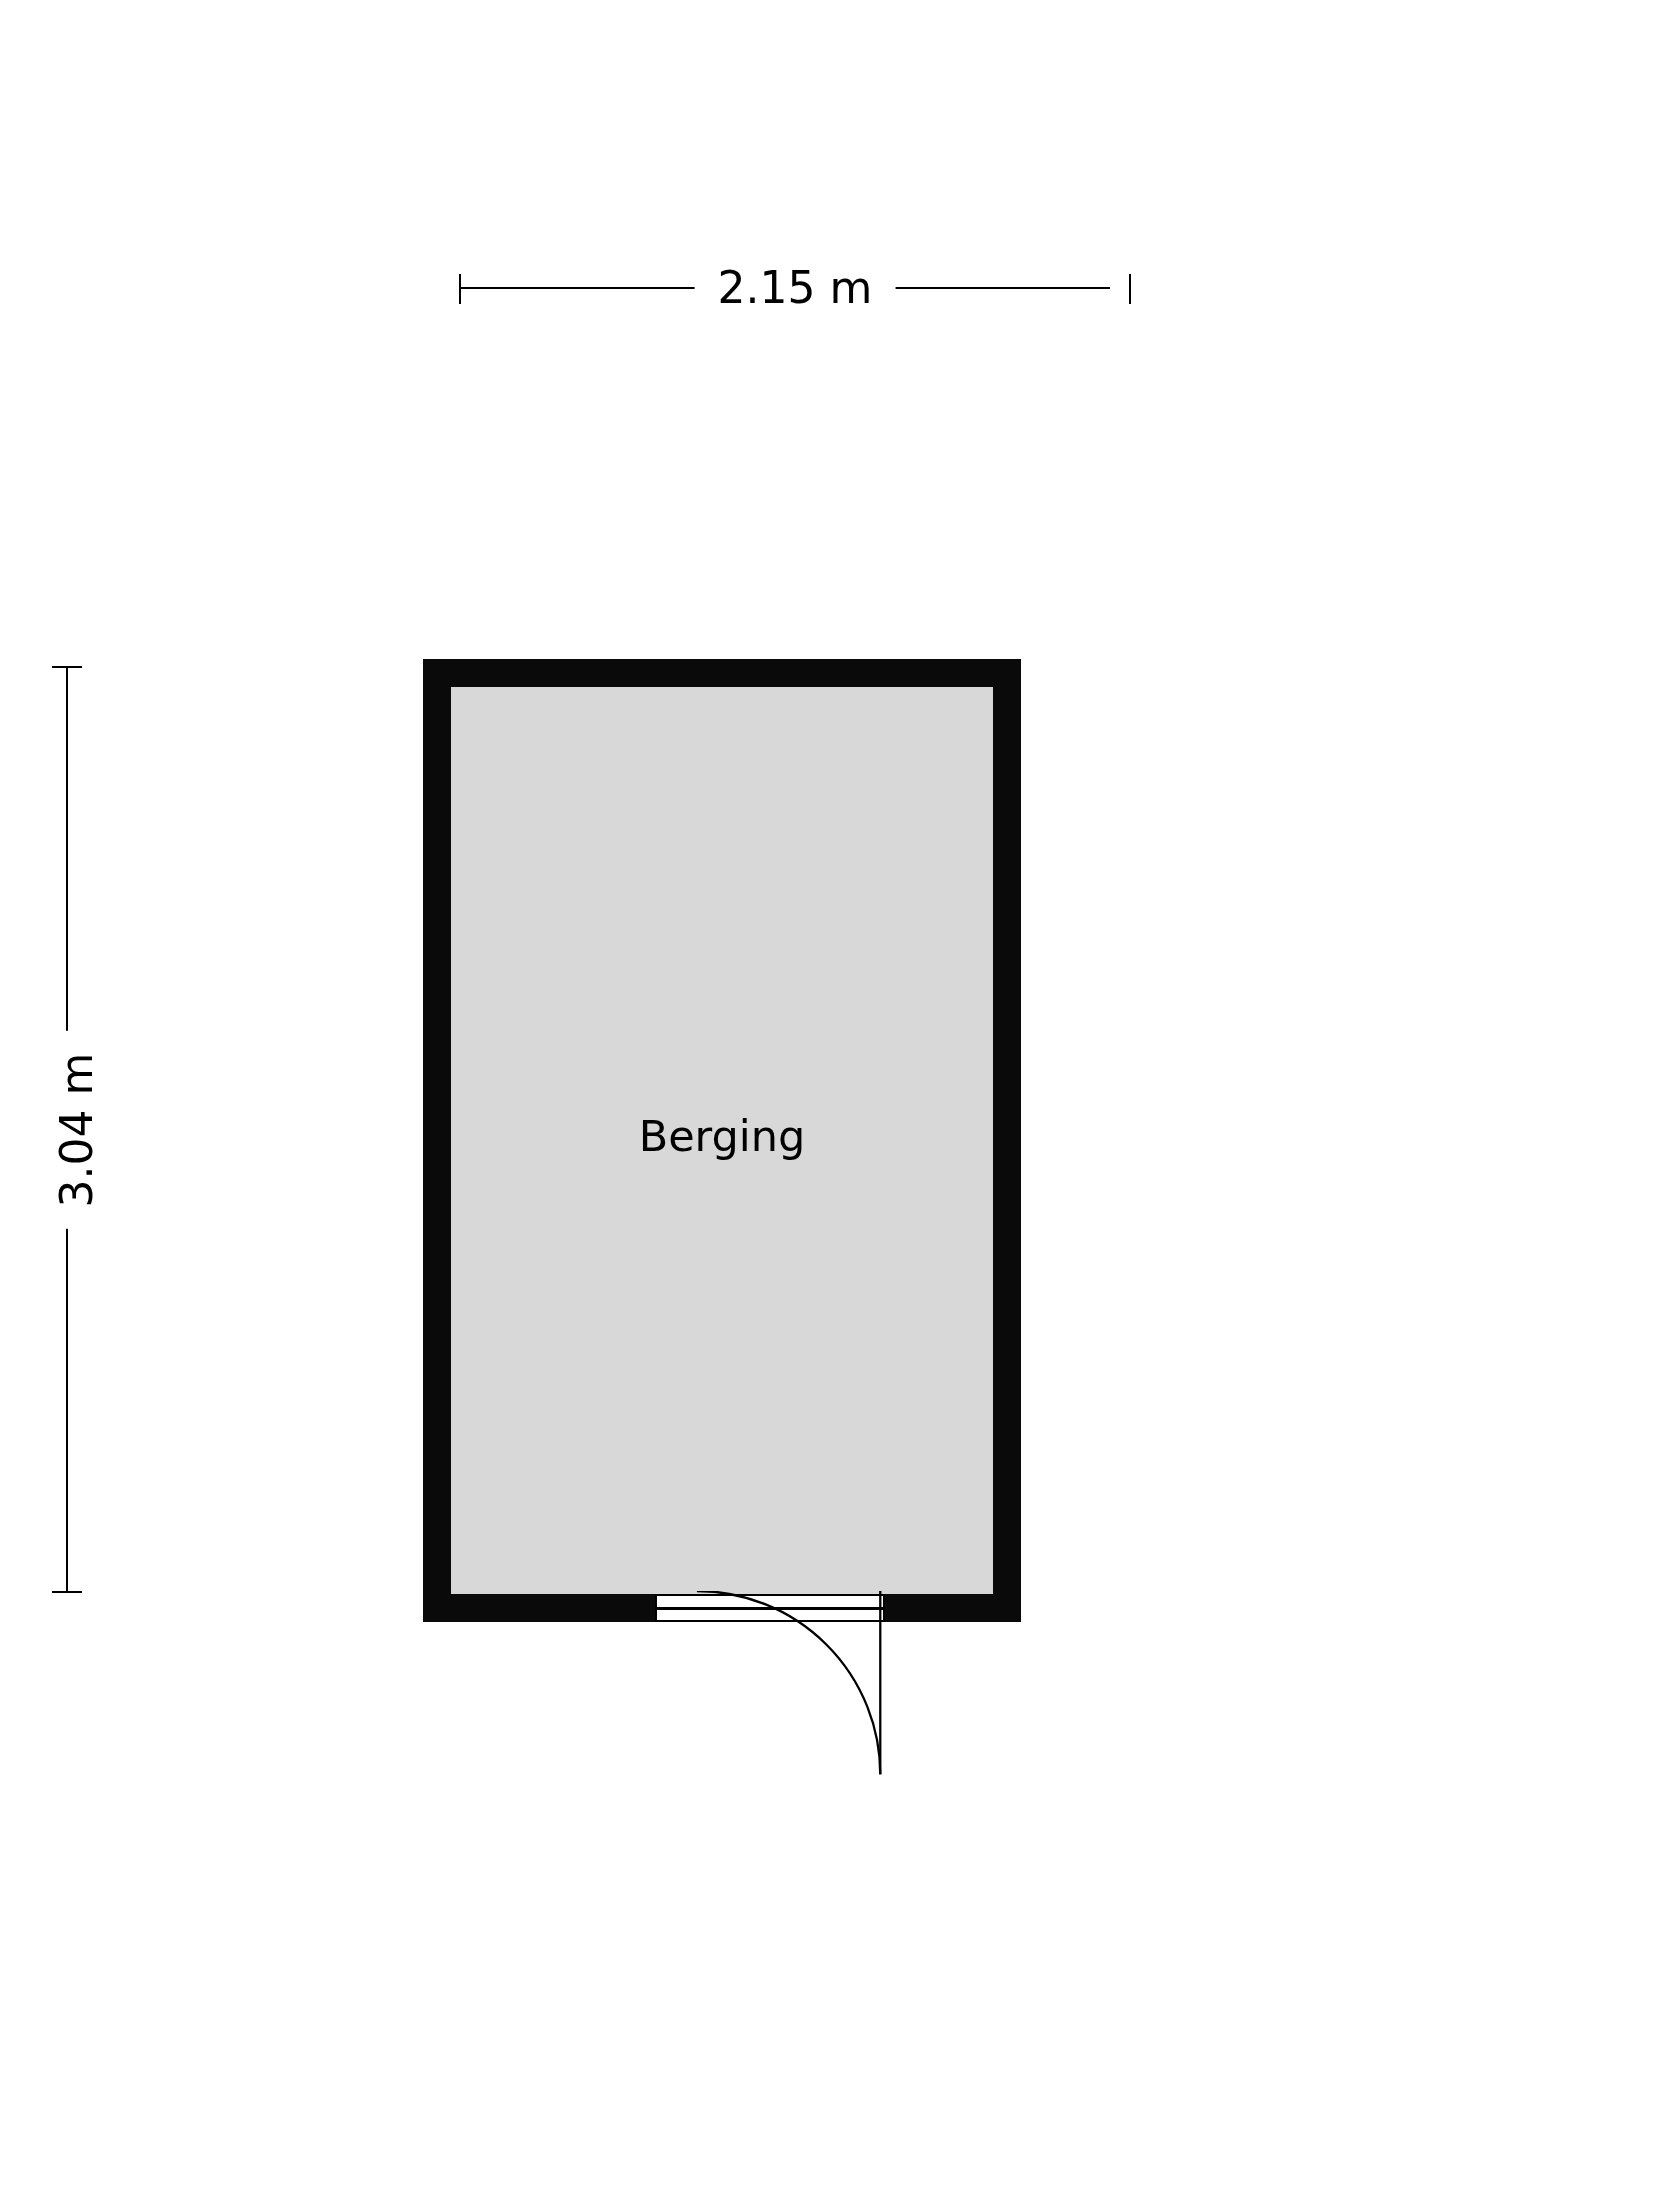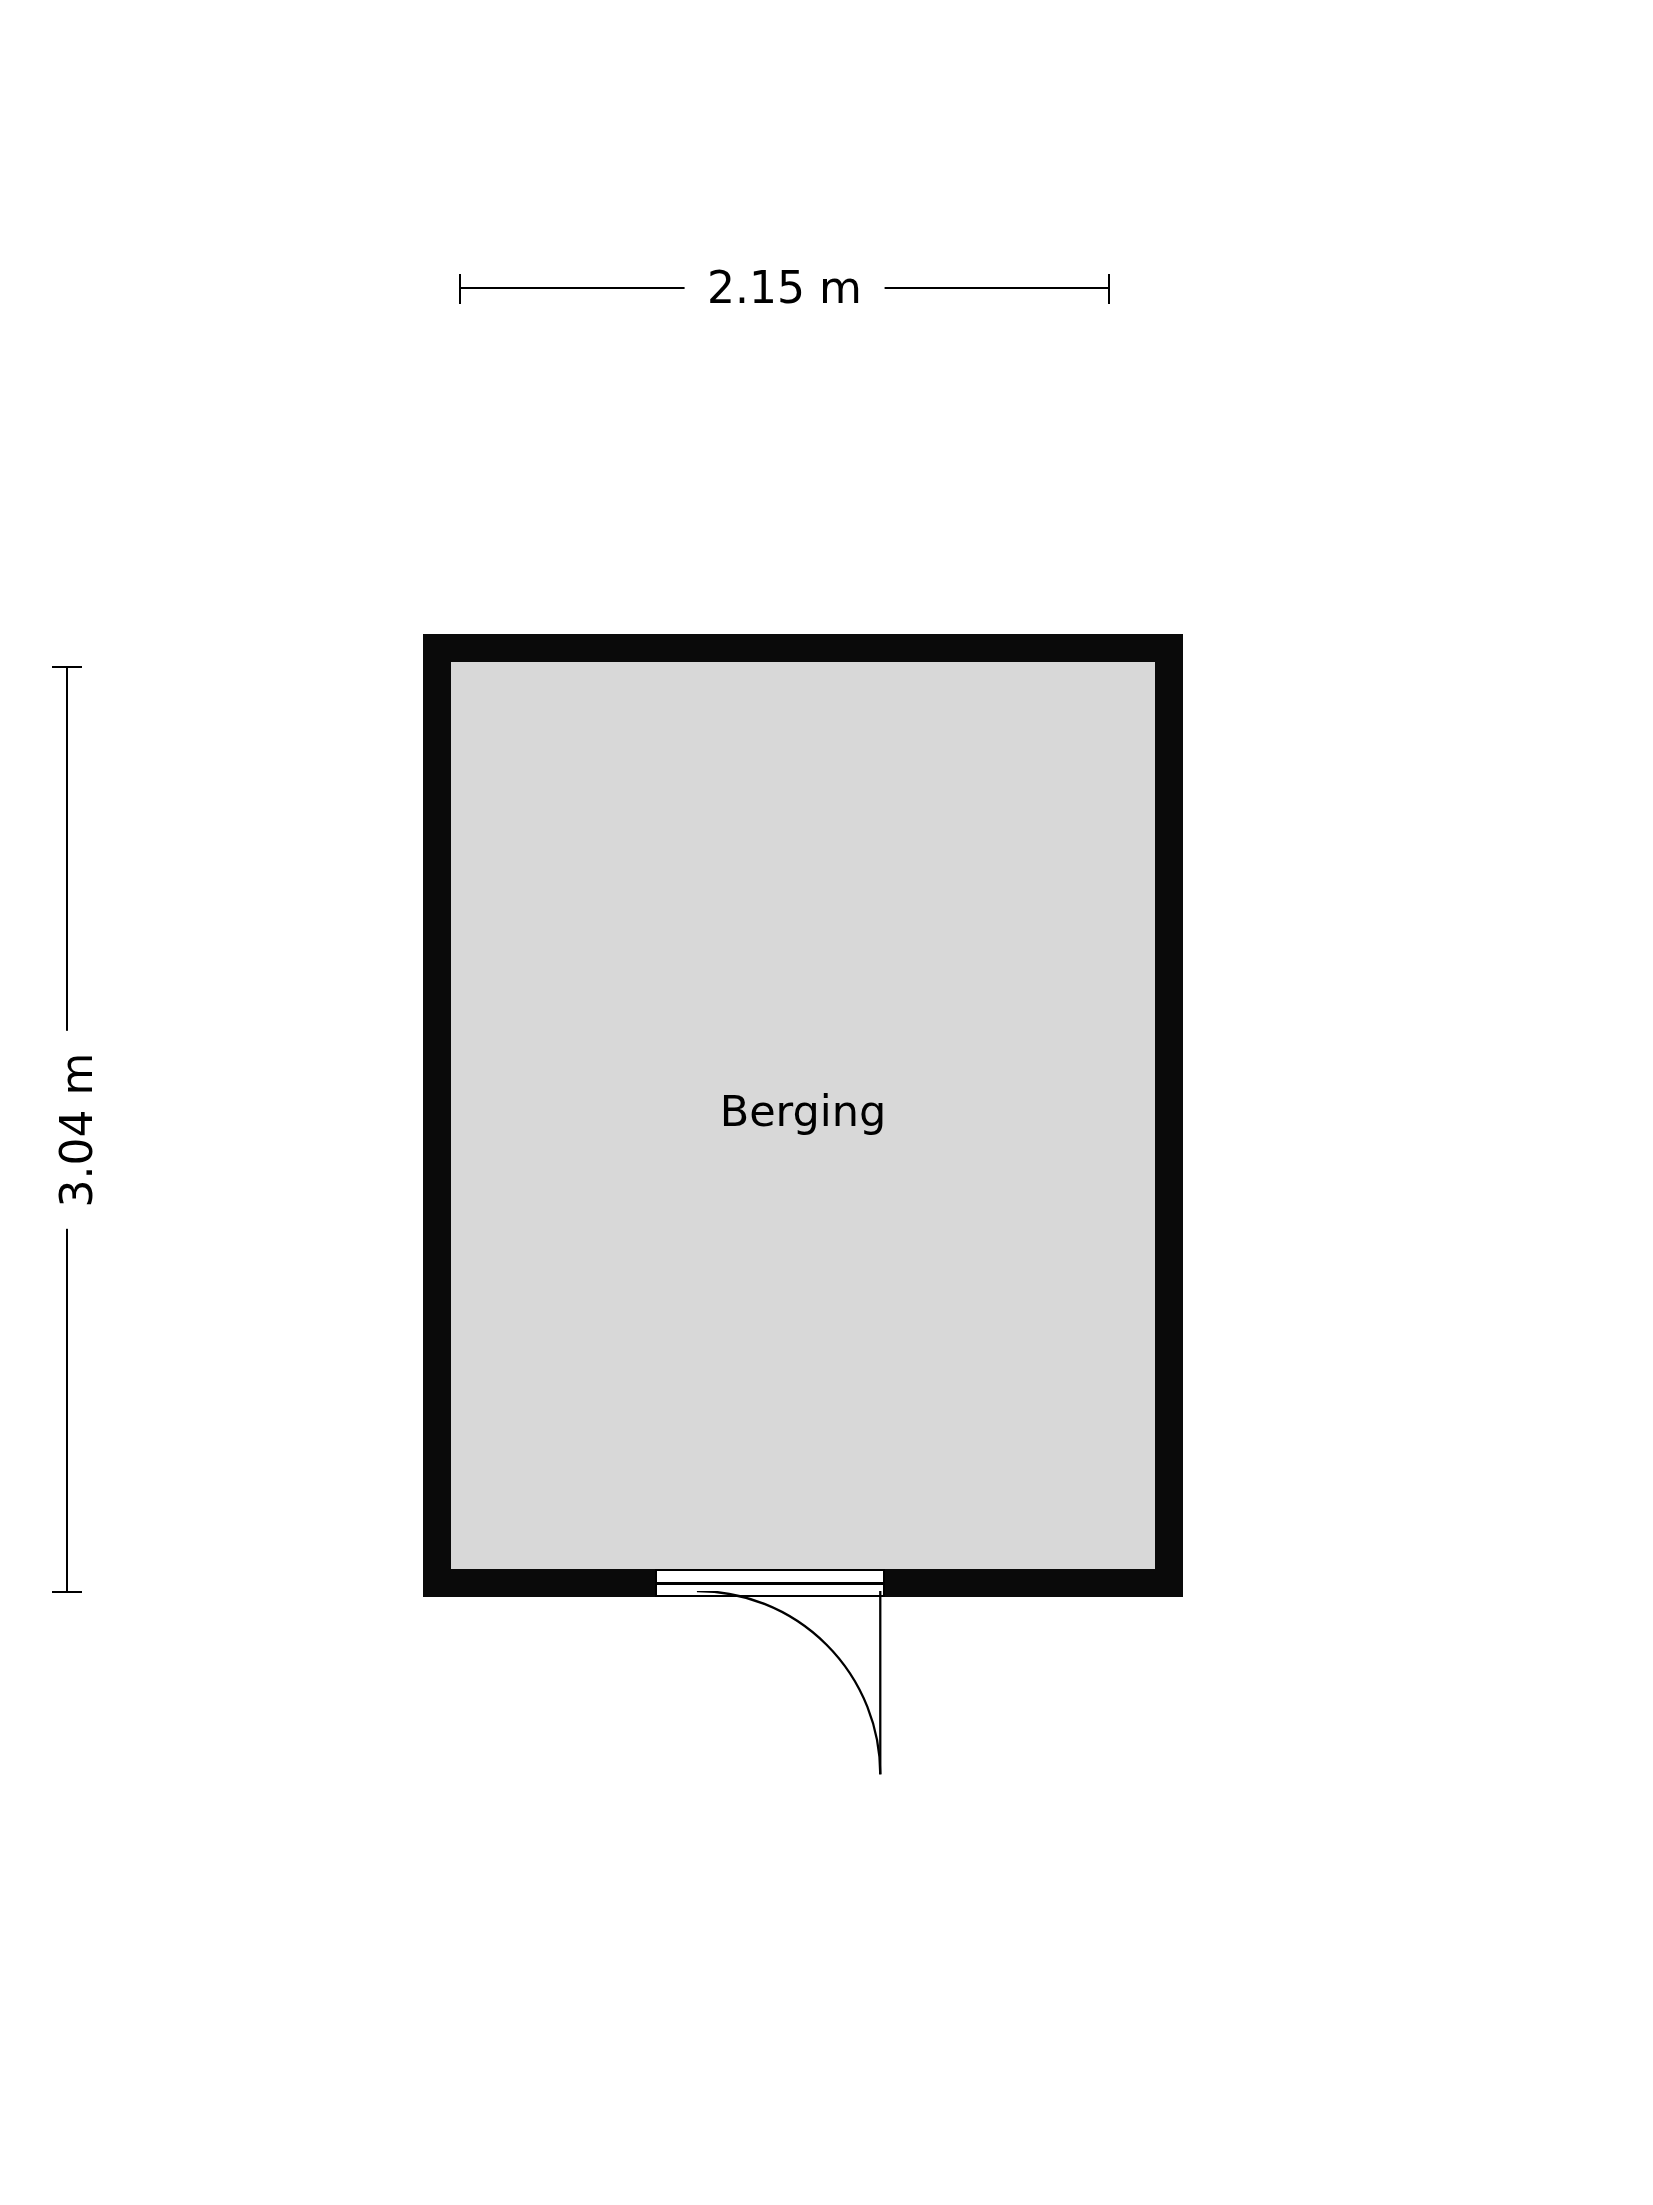--- a/index.html
+++ b/index.html
@@ -21,20 +21,21 @@
     inset: 0;
   }
 
   
   .dim-top {
     position: absolute;
     left: 459px;
     top: 253px;
     width: 651px;
     height: 69px;
+    padding-left: 21px;
   }
   .dim-top .rule {
     position: absolute;
     top: 34px;
     left: 0;
     width: 651px;
     height: 2.3px;
     background: #000;
   }
   .dim-top .cap-l,
@@ -95,22 +96,22 @@
     padding: 0 21.4px;
     font-size: 44px;
     line-height: 70px;
     white-space: nowrap;
   }
 
   
   .plan {
     position: absolute;
     left: 423px;
-    top: 634px;
-    width: 760px;
+    top: 659px;
+    width: 598px;
     height: 963px;
   }
   .plan .walls {
     position: absolute;
     inset: 0;
     background: #0a0a0a;
   }
   .plan .interior {
     position: absolute;
     left: 27.6px;

